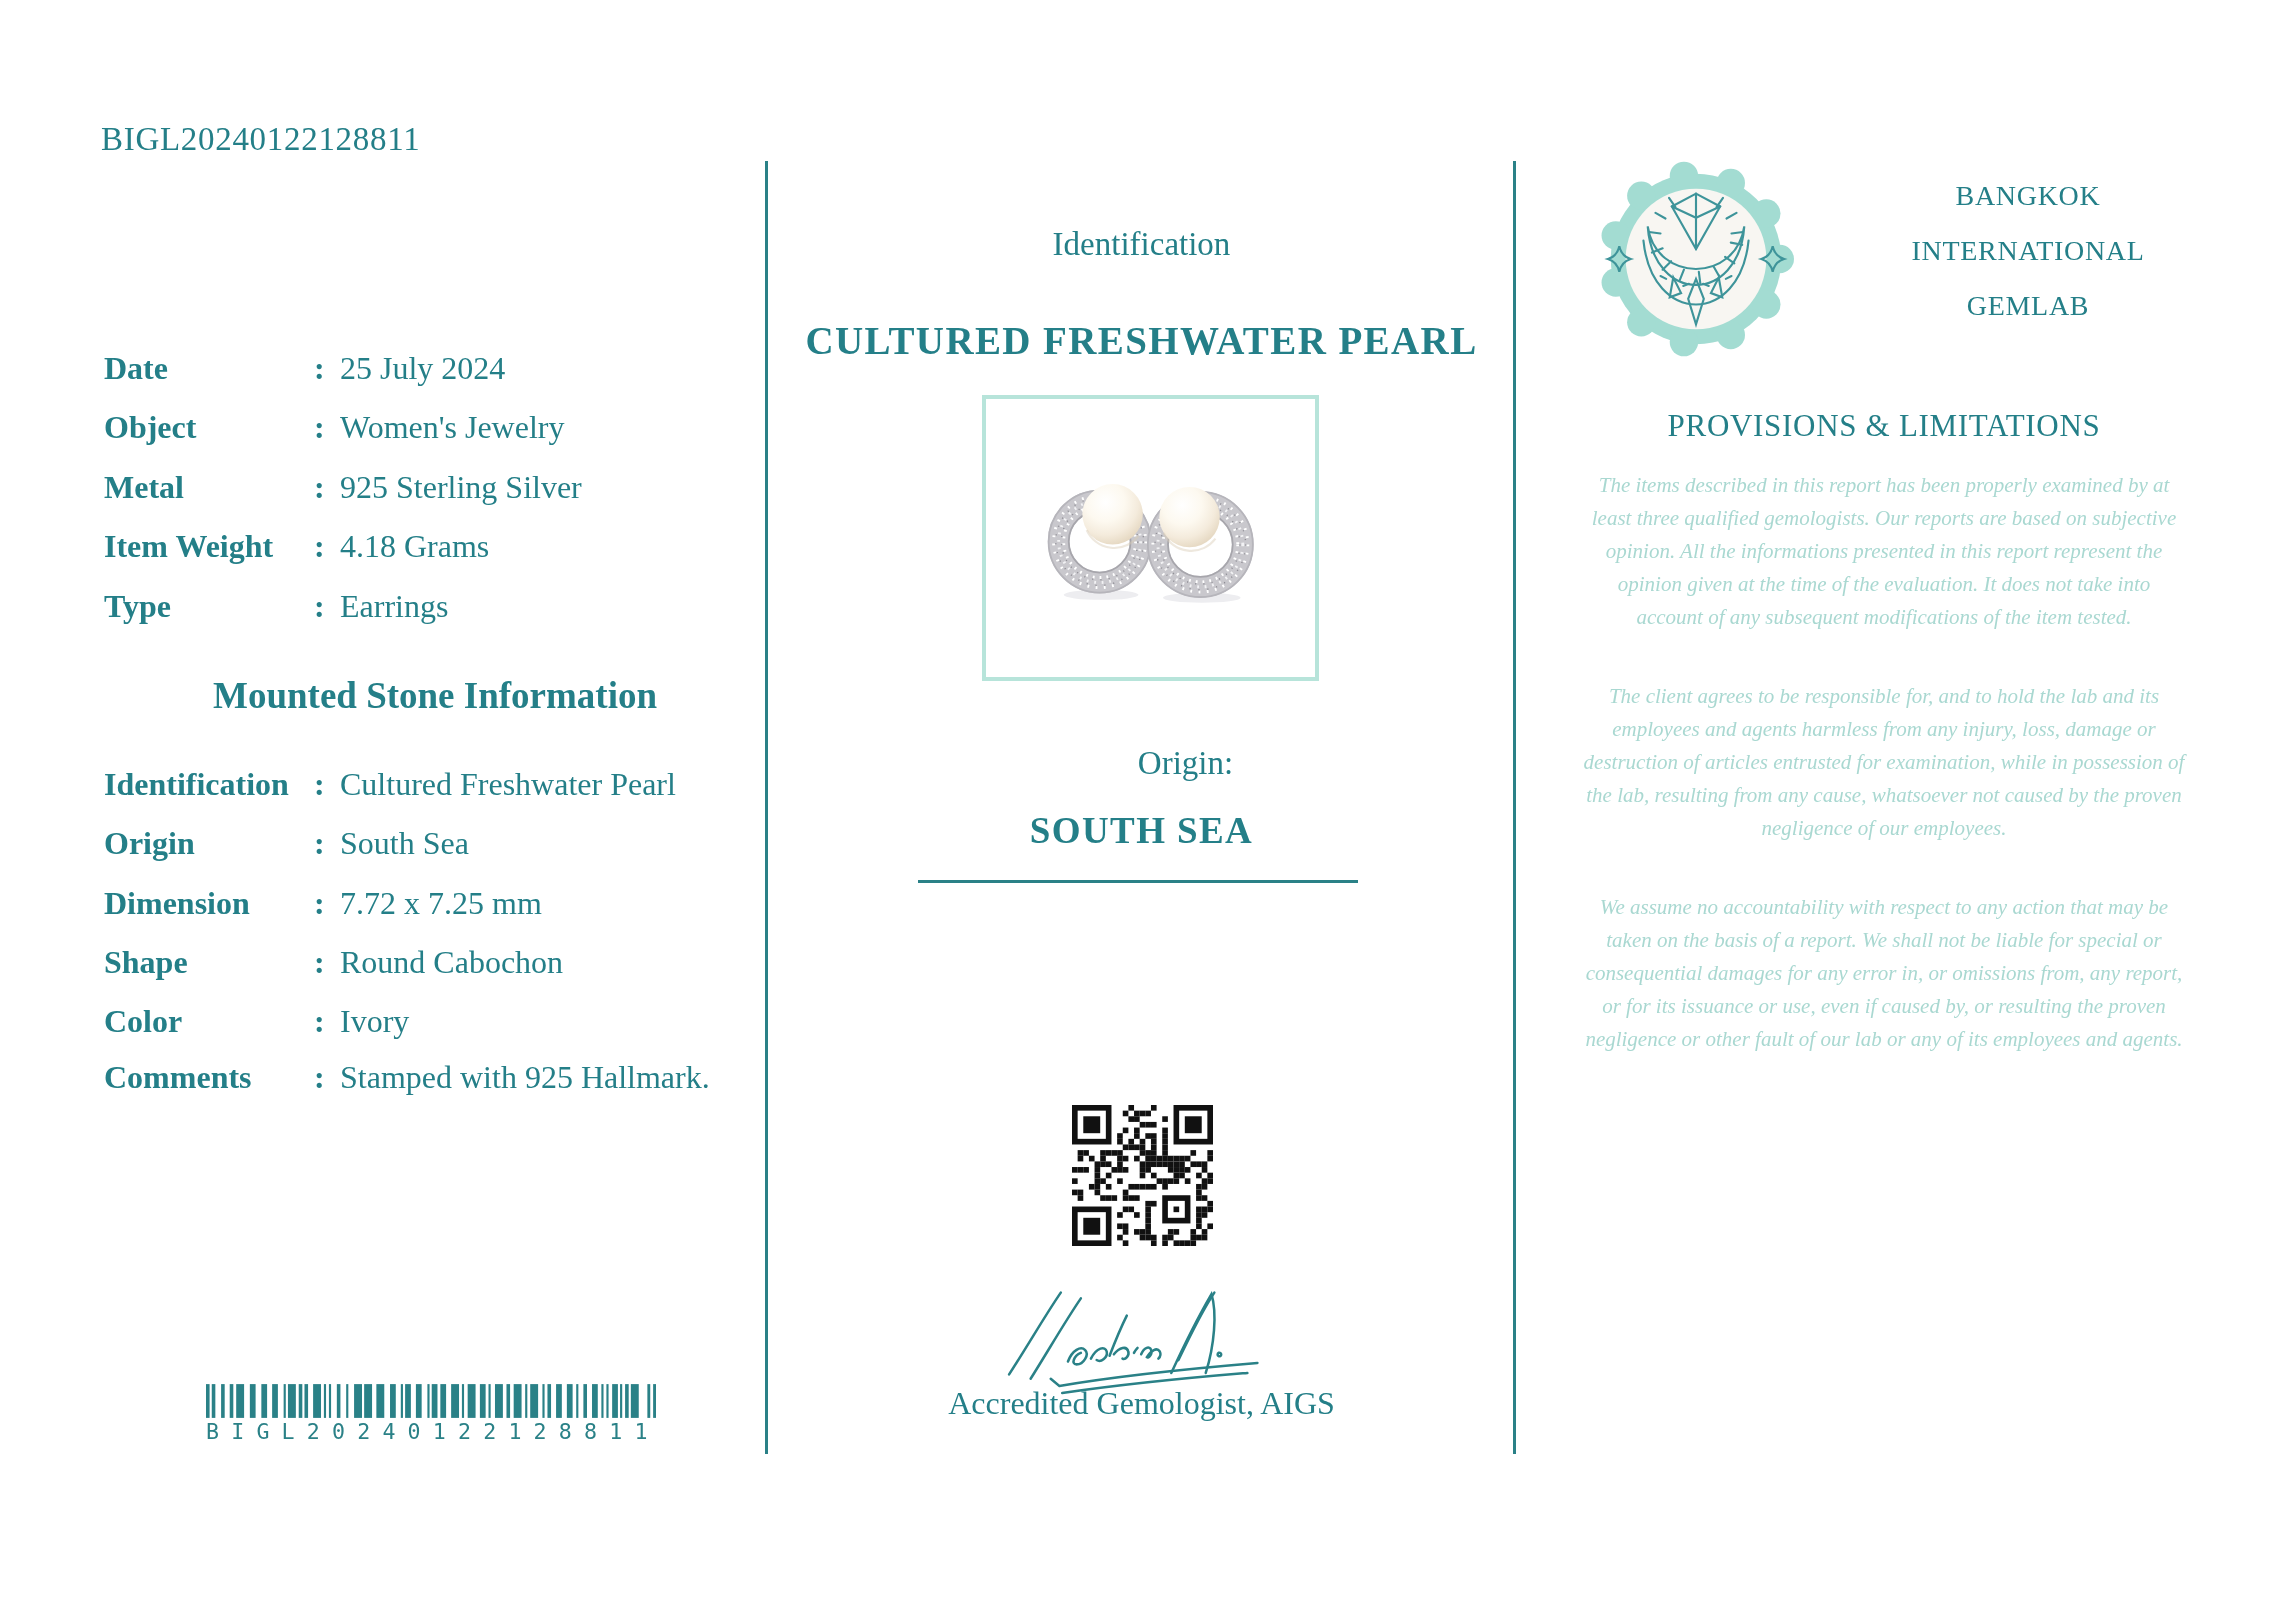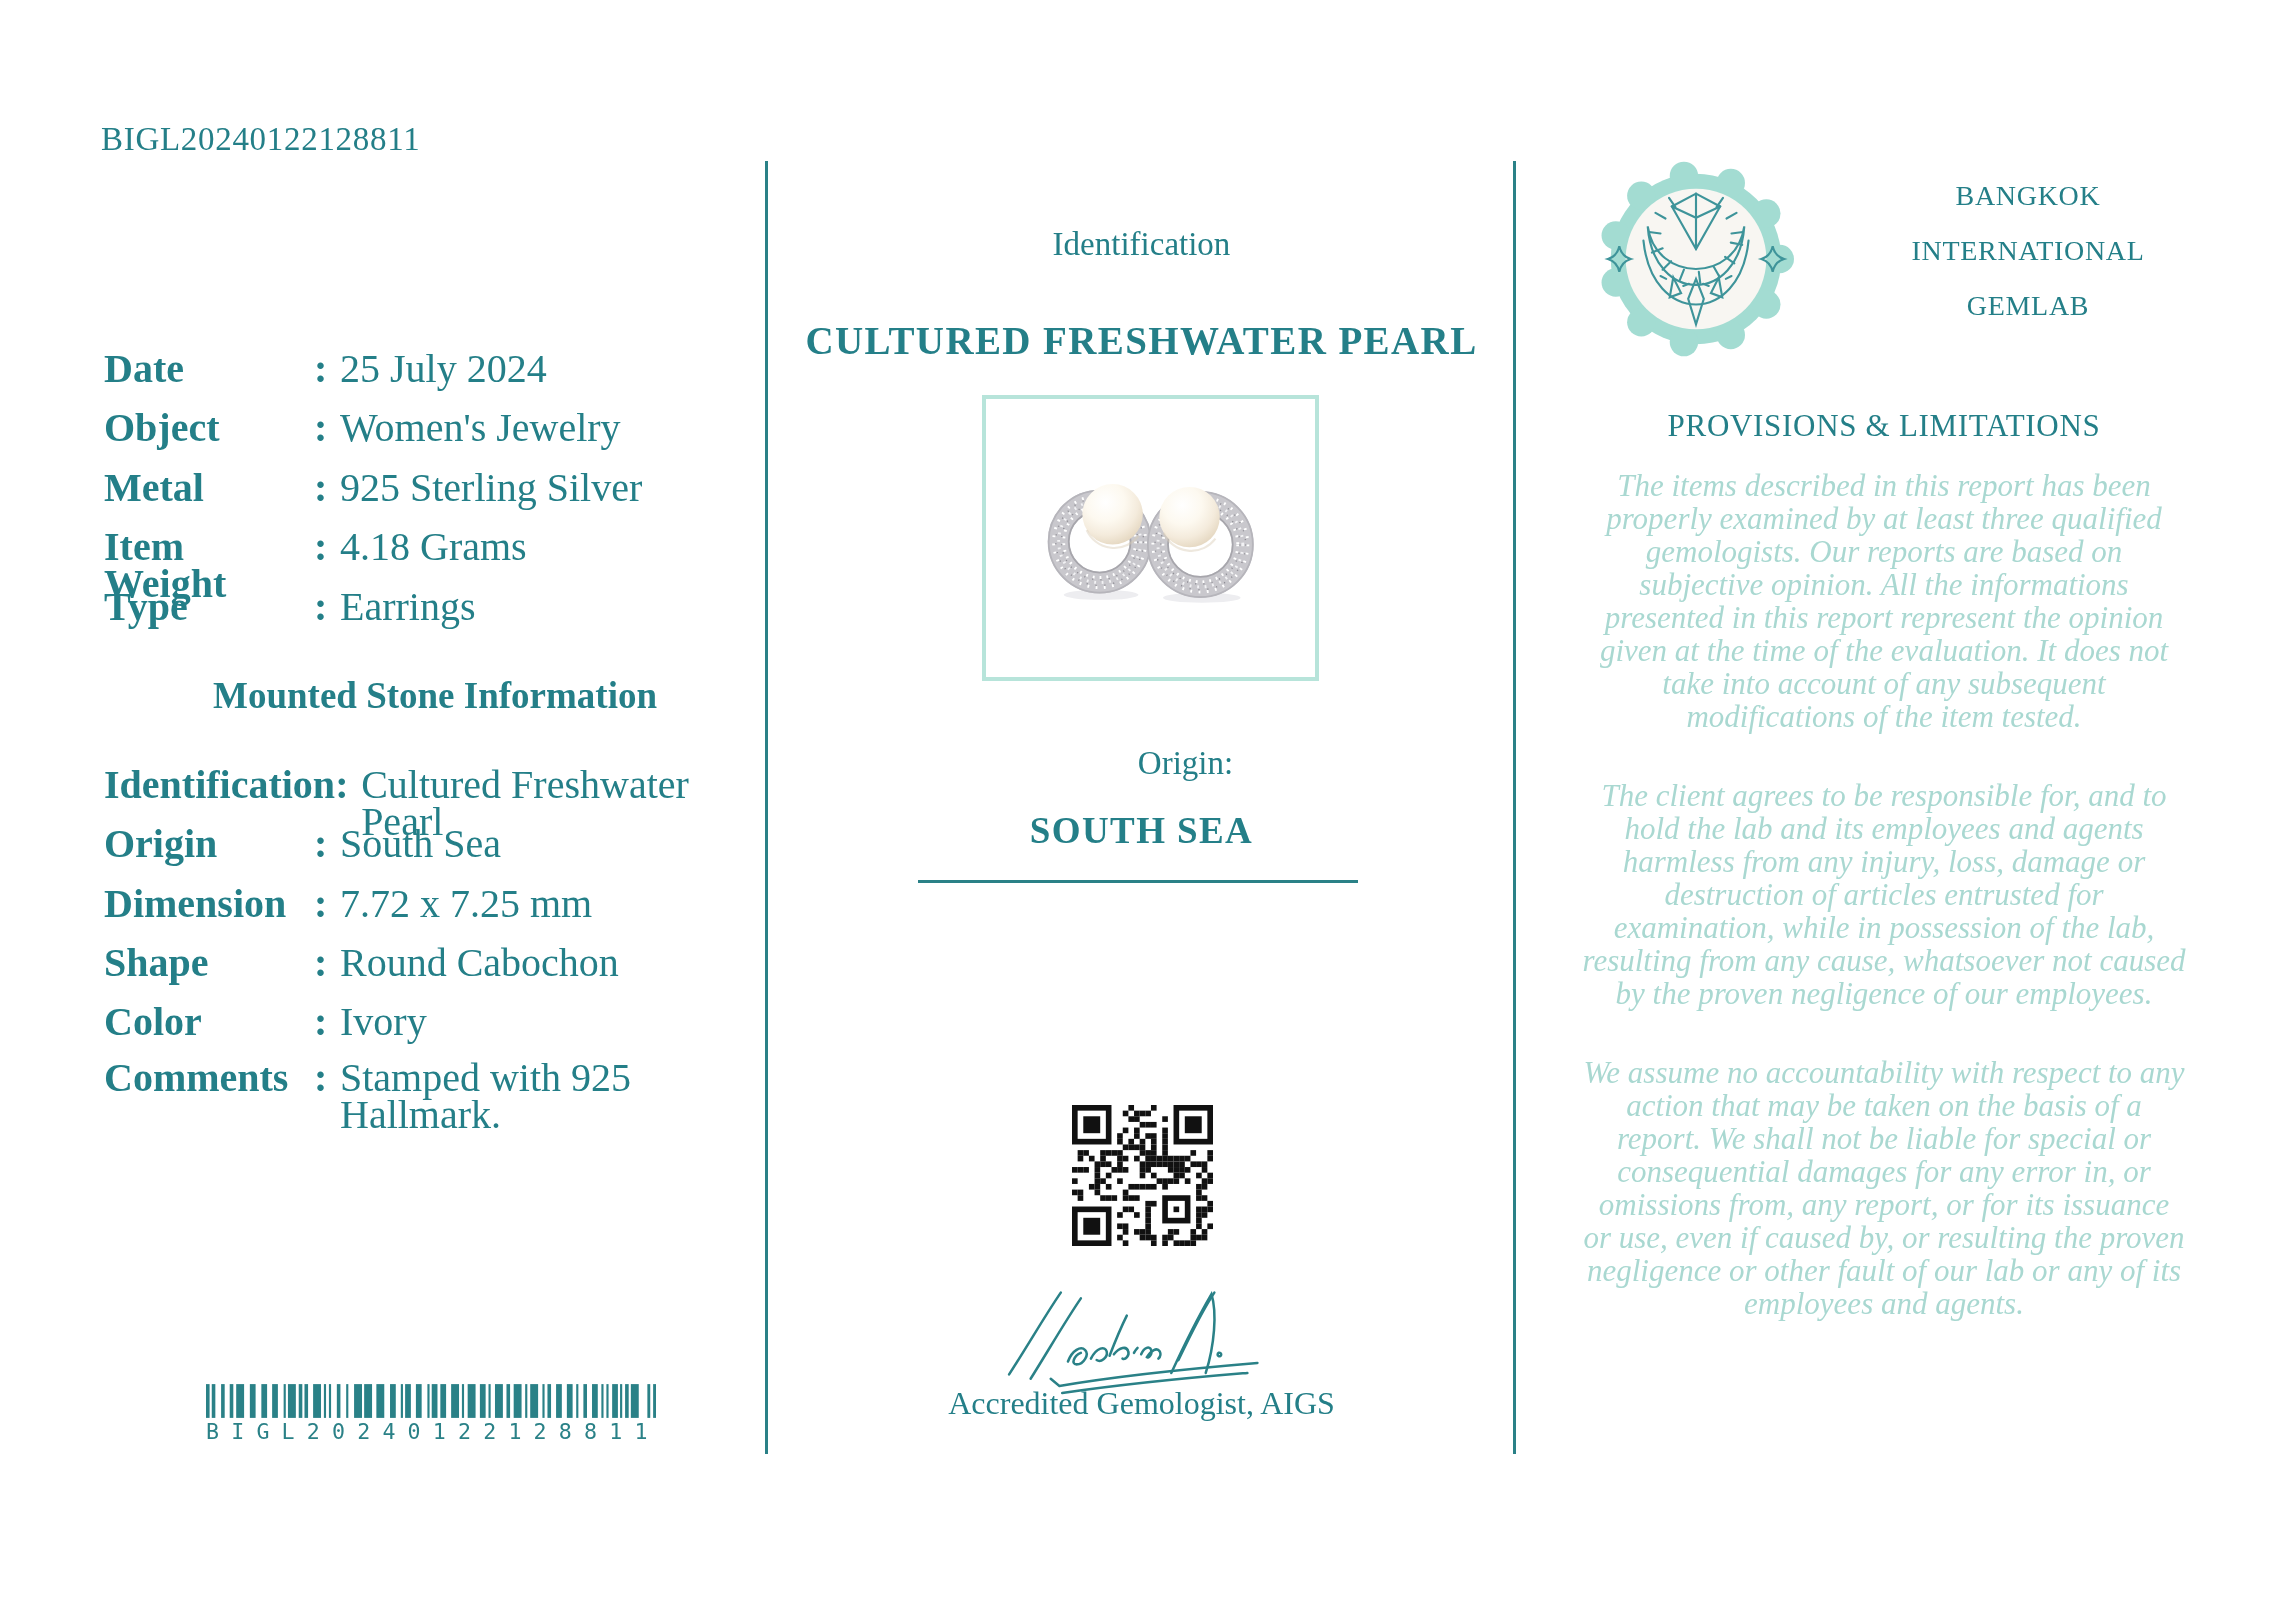--- a/index.html
+++ b/index.html
@@ -5,42 +5,42 @@
   html,body{margin:0;padding:0;background:#ffffff;}
   .page{position:relative;width:2284px;height:1616px;background:#ffffff;overflow:hidden;
         font-family:"Liberation Serif", serif;color:#247F88;}
   .abs{position:absolute;}
   .center{text-align:center;}
 
   .report-number{left:101px;top:121px;font-size:33px;letter-spacing:0.7px;}
   .main-title{left:104px;top:226px;width:662px;font-size:45px;font-weight:bold;line-height:45px;letter-spacing:0.7px;}
   .section-title{left:104px;top:677px;width:662px;font-size:37px;font-weight:bold;line-height:37px;}
 
-  .row{position:absolute;left:104px;width:669px;display:flex;font-size:40px;line-height:37px;}
+  .row{position:absolute;left:104px;width:669px;display:flex;font-size:32px;line-height:37px;}
   .row .lbl{flex:0 0 210px;font-weight:bold;}
   .row .col{flex:0 0 26px;font-weight:bold;}
   .row .val{flex:1;}
 
   .divider{width:2.9px;height:1293px;top:161px;background:#2A8187;}
 
   .mid{left:769px;width:745px;}
   .ident-heading{top:224px;font-size:33px;line-height:40px;}
   .ident-result{top:321px;font-size:39px;line-height:40px;font-weight:bold;letter-spacing:1.4px;}
   .photo-box{left:982px;top:395px;width:337px;height:286px;border:4.3px solid #B7E4DA;box-sizing:border-box;background:#ffffff;}
   .origin-label{top:745px;font-size:33px;line-height:37px;padding-left:44px;}
   .origin-value{top:810px;font-size:37px;line-height:42px;font-weight:bold;letter-spacing:1.4px;}
   .mid-rule{left:918px;top:880px;width:440px;height:2.9px;background:#2A8187;}
   .qr{left:1072px;top:1105px;width:141px;height:141px;}
   .signature{left:990px;top:1284px;width:331px;height:122px;}
   .gemologist{top:1385px;font-size:32px;line-height:37px;}
 
   .logo{left:1598px;top:161px;width:196px;height:196px;}
   .lab-name{left:1798px;top:168px;width:460px;font-size:28px;line-height:55px;letter-spacing:0.7px;}
   .prov-title{left:1539px;top:408px;width:690px;font-size:31px;line-height:36px;letter-spacing:0.7px;}
-  .prov-text{left:1582px;top:469px;width:604px;color:#A9D8D1;font-style:italic;font-size:31px;line-height:33px;text-align:center;}
+  .prov-text{left:1582px;top:469px;width:604px;color:#A9D8D1;font-style:italic;font-size:21px;line-height:33px;text-align:center;}
   .prov-text p{margin:0 0 46px 0;}
 
   .barcode{left:206px;top:1384px;width:450px;}
   .barcode-bars{width:450px;height:34px;display:block;}
   .barcode-text{width:450px;margin-top:1.4px;font-family:"DejaVu Sans Mono", monospace;
                 font-size:21.6px;letter-spacing:12.2px;white-space:nowrap;text-align:center;color:#2A8187;}
 </style>
 </head>
 <body>
 

